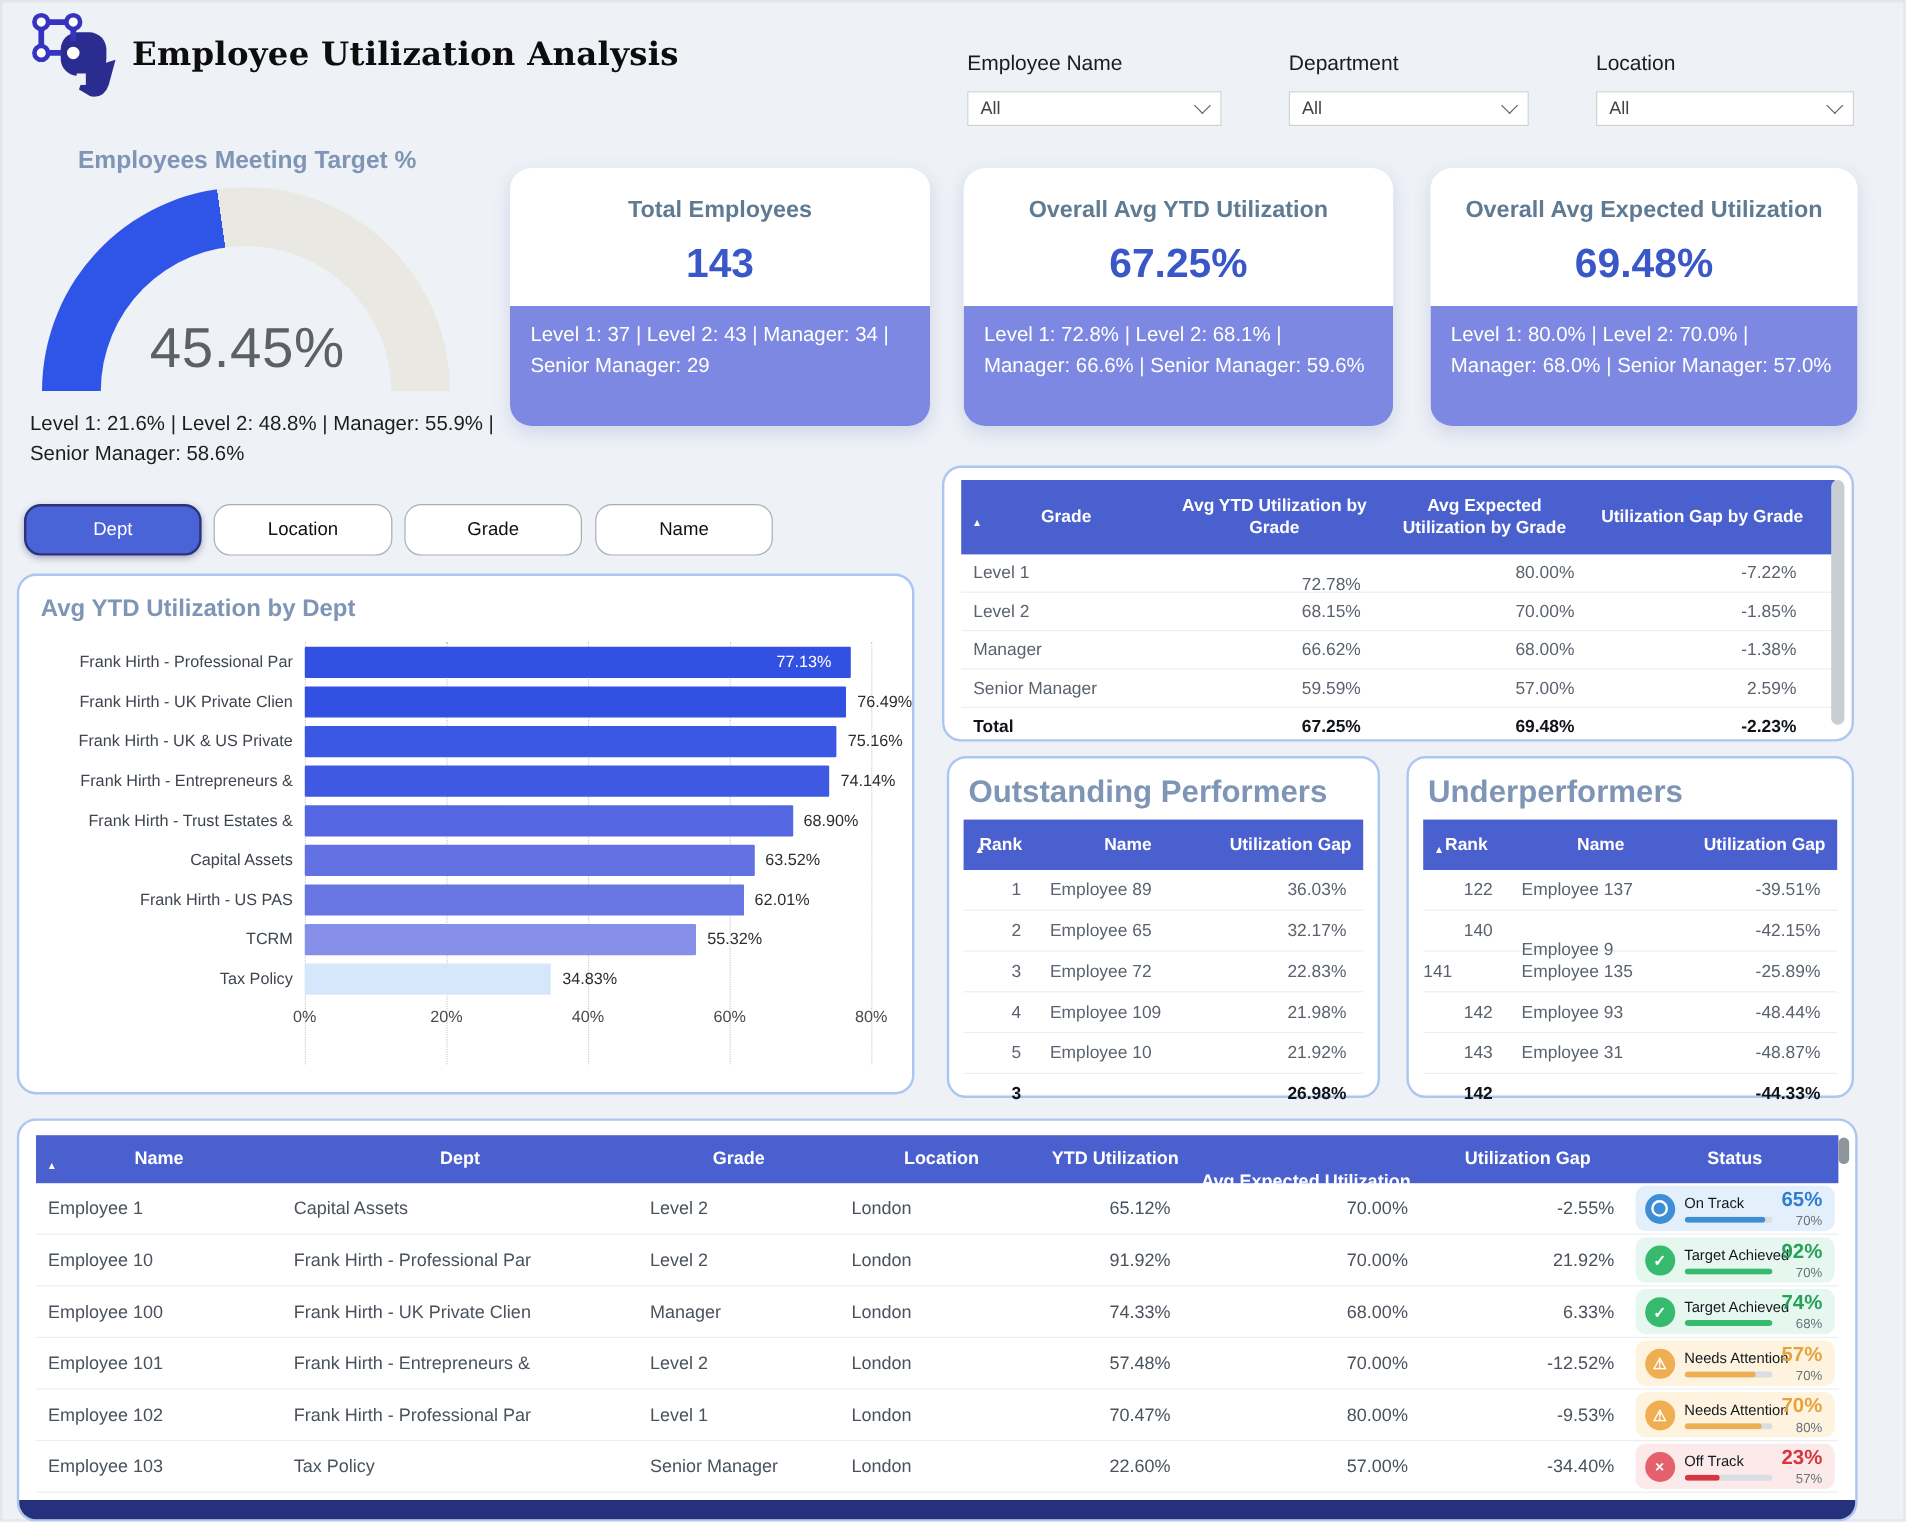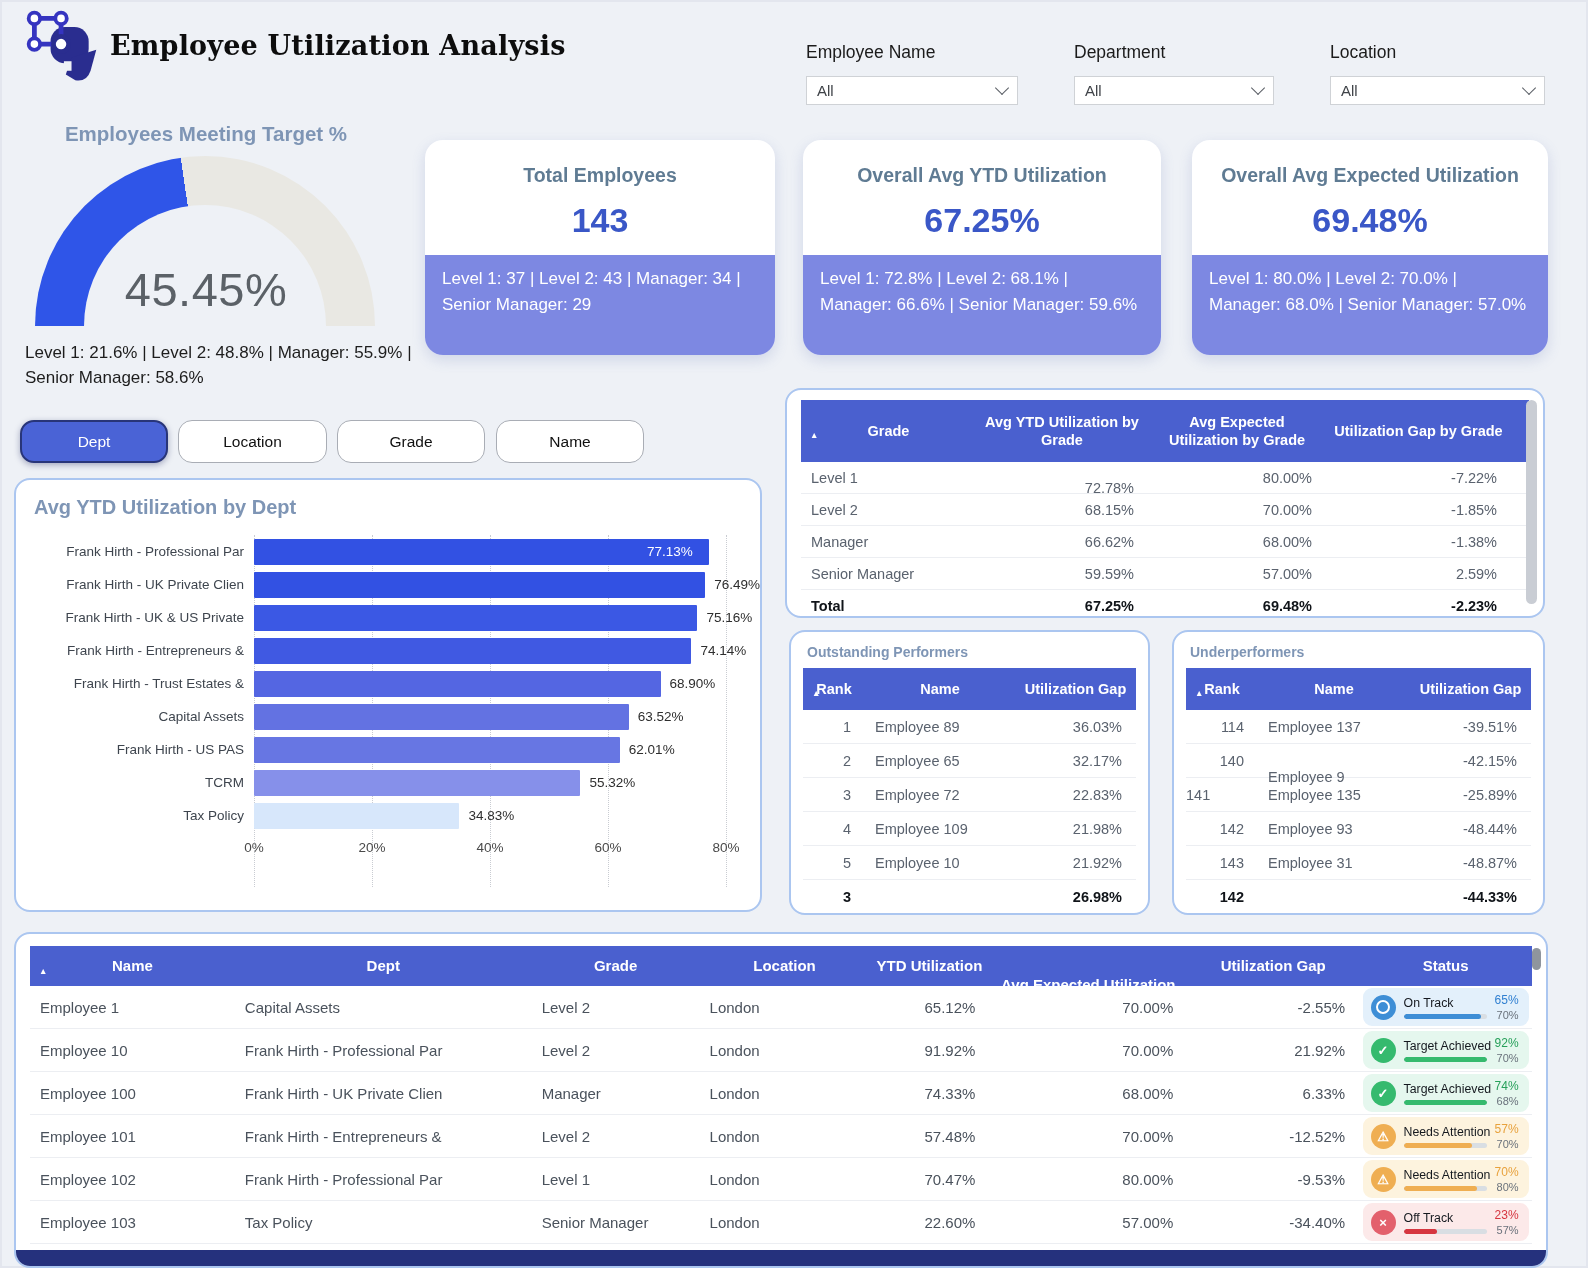--- a/index.html
+++ b/index.html
@@ -61,39 +61,39 @@
   .th{box-sizing:border-box;text-align:center;position:relative;padding:4px 6px;line-height:1.25}
   .sort{position:absolute;left:9px;bottom:3px;font-size:8.5px;color:#fff}
   .trow{display:flex;align-items:center;border-bottom:1px solid #eceef2;cursor:pointer}
   .td{box-sizing:border-box;white-space:nowrap;overflow:hidden}
   .grade-panel{left:785px;top:388px;width:760px;height:230px;padding:10px 14px}
   .grade-panel .thead{height:62px;font-size:14.5px}
   .grade-panel .trow{height:31px;font-size:14.5px;color:#5a626e}
   .grade-panel .trow.total{font-weight:700;color:#101419;border-bottom:none}
   .vscroll{position:absolute;right:6px;width:11px;background:#c9cdd4;border-radius:6px;cursor:pointer}
   .perf-panel{padding:10px 12px}
-  .perf-panel .ptitle{font-size:14px;margin:2px 0 8px 4px}
+  .perf-panel .ptitle{font-size:26px;margin:2px 0 8px 4px}
   .perf-panel .thead{height:42px;font-size:14.5px}
   .perf-panel .trow{height:33px;font-size:14.5px;color:#5a626e}
   .perf-panel .trow.total{font-weight:700;color:#101419;border-bottom:none}
   
   .emp-panel{left:14px;top:932px;width:1534px;height:336px;padding:12px 14px;overflow:hidden}
   .emp-panel .thead{height:40px;font-size:15px}
   .emp-panel .trow{height:42px;font-size:15px;color:#4a525c}
   .badge{display:flex;align-items:center;gap:8px;border-radius:9px;padding:5px 10px 5px 8px;
     width:166px;height:38px;box-sizing:border-box;margin:0 auto}
   .bicon{width:25px;height:25px;border-radius:50%;display:flex;align-items:center;justify-content:center;
     color:#fff;font-size:13px;flex:none;font-weight:700}
   .ring{width:10px;height:10px;border:2px solid #fff;border-radius:50%}
   .bmid{flex:1;display:flex;flex-direction:column;justify-content:center;gap:4px;min-width:0}
   .blabel{font-size:12.3px;color:#15191f;font-weight:500;white-space:nowrap}
   .bbar{height:5px;border-radius:3px;background:#d9dee3;overflow:hidden}
   .bbar i{display:block;height:100%;border-radius:3px}
   .bright{display:flex;flex-direction:column;align-items:flex-end;justify-content:center;gap:2px}
-  .bcur{font-size:12px;font-weight:400}
+  .bcur{font-size:17px;font-weight:700}
   .btgt{font-size:11px;color:#6a727c}
   .on-track{background:#e3f0fb}.on-track .bicon{background:#3e8ed6}.on-track .bcur{color:#2f7fd1}.on-track .bbar i{background:#3e8ed6}
   .achieved{background:#e5f7ee}.achieved .bicon{background:#35ba6e}.achieved .bcur{color:#27a05a}.achieved .bbar i{background:#35ba6e}
   .attention{background:#fdf3de}.attention .bicon{background:#efae52}.attention .bcur{color:#e8a23d}.attention .bbar i{background:#efae52}
   .off-track{background:#fce9e9}.off-track .bicon{background:#e3606c}.off-track .bcur{color:#d63640}.off-track .bbar i{background:#d63640}
   .next-strip{position:absolute;left:-2px;right:-2px;bottom:-2px;height:18px;background:#25317d}
   .thumb{position:absolute;right:5px;top:14px;width:9px;height:22px;background:#8f959d;border-radius:5px;cursor:pointer}
 </style>
 </head>
 <body>
@@ -337,21 +337,21 @@
 
 <div class="panel perf-panel" style="left:1172px;top:630px;width:373px;height:285px">
   <div class="ptitle">Underperformers</div>
   <div id="under-table">
       <div class="thead">
         <div class="th" style="width: 72px;">Rank<span class="sort">▲</span></div>
         <div class="th" style="width: 152px;">Name</div>
         <div class="th" style="width: 121px;">Utilization Gap</div>
       </div>
       <div class="trow">
-        <div class="td" style="width: 72px; text-align: right; padding: 0px 14px 0px 0px;">114</div>
+        <div class="td" style="width: 72px; text-align: right; padding: 0px 14px 0px 0px;">122</div>
         <div class="td" style="width: 152px; text-align: left; padding: 0px 0px 0px 10px;">Employee 137</div>
         <div class="td" style="width: 121px; text-align: right; padding: 0px 14px 0px 0px;">-39.51%</div>
       </div>
       <div class="trow">
         <div class="td" style="width: 72px; text-align: right; padding: 0px 14px 0px 0px;">140</div>
         <div class="td" style="width: 152px; text-align: left; padding: 0px 0px 0px 10px; margin-top: 33px;">Employee 9</div>
         <div class="td" style="width: 121px; text-align: right; padding: 0px 14px 0px 0px;">-42.15%</div>
       </div>
       <div class="trow">
         <div class="td" style="width: 72px; text-align: left; padding: 0px 14px 0px 0px;">141</div>

